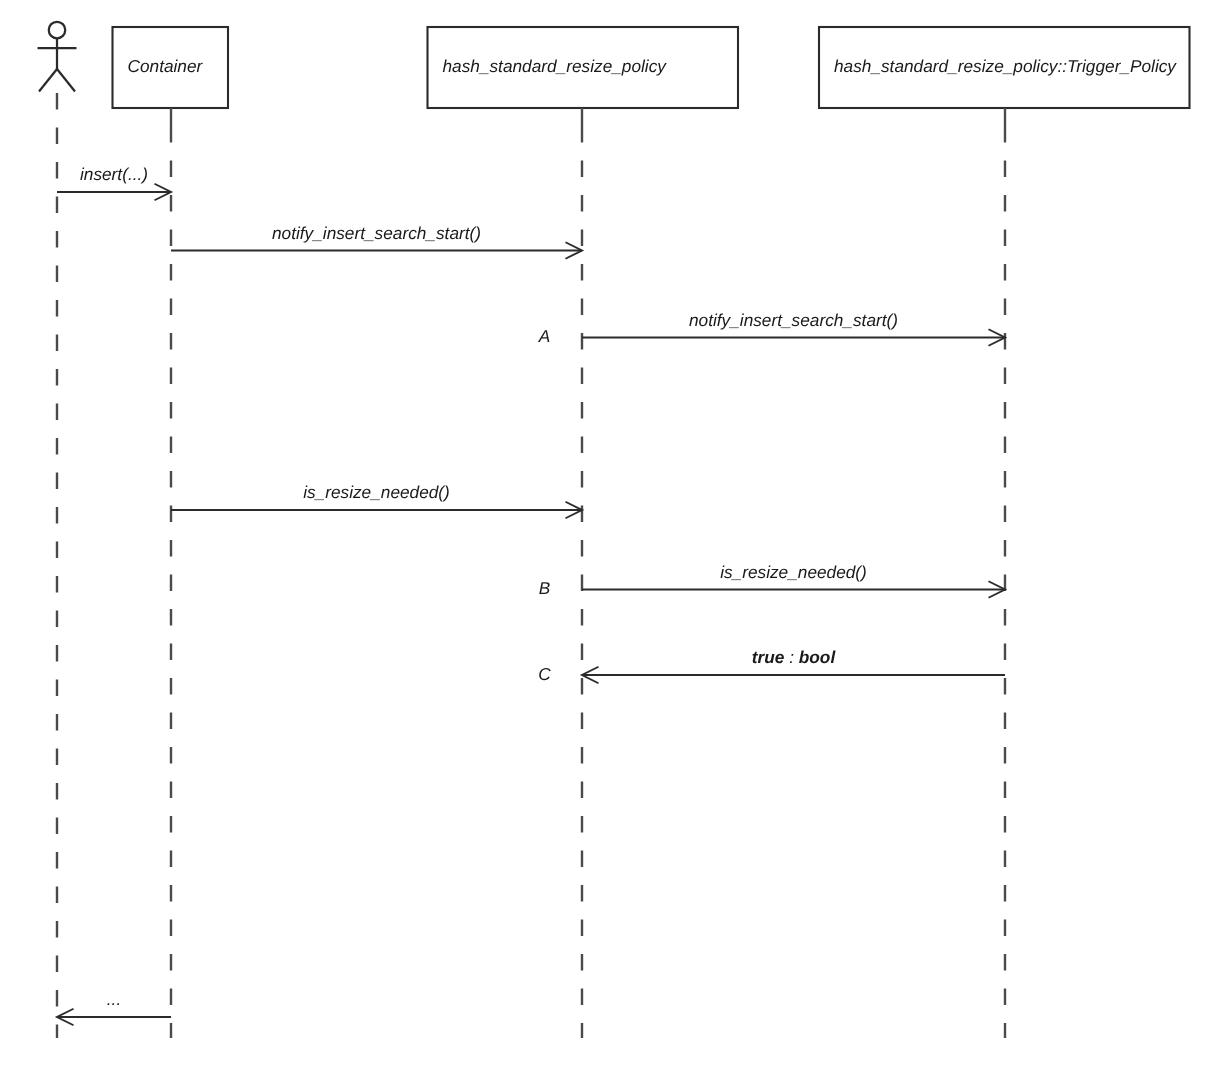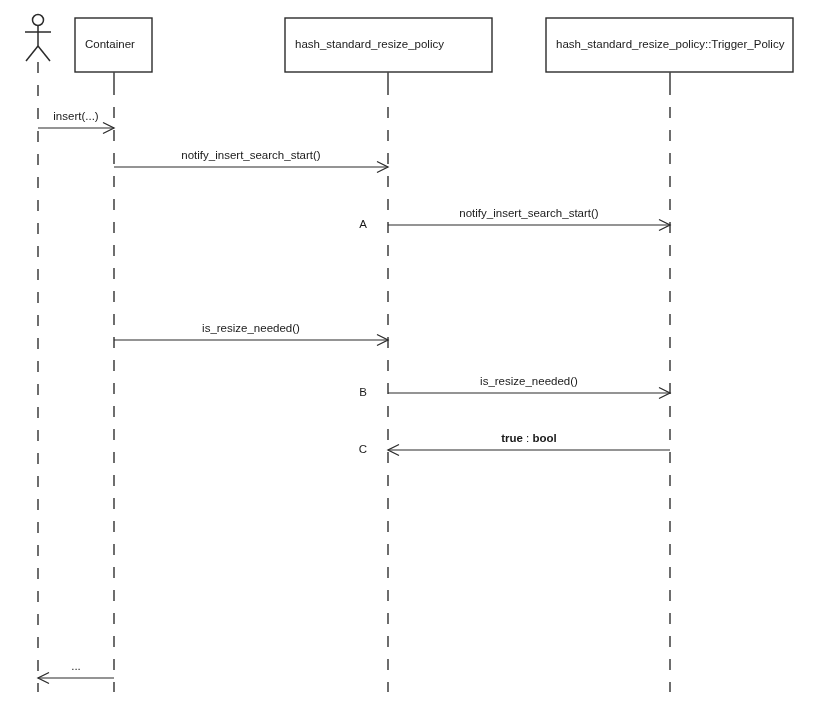--- a/index.html
+++ b/index.html
@@ -14,20 +14,21 @@
     height: 715px;
     position: relative;
     overflow: hidden;
   }
   #diagram-root {
     position: absolute;
     top: 0;
     left: 0;
     width: 806px;
     height: 715px;
+    font-style: italic;
   }
   svg#seq-svg {
     display: block;
     width: 813px;
     height: 715px;
   }
   .participant-box {
     fill: #ffffff;
     stroke: #2b2b2b;
     stroke-width: 1.4;

